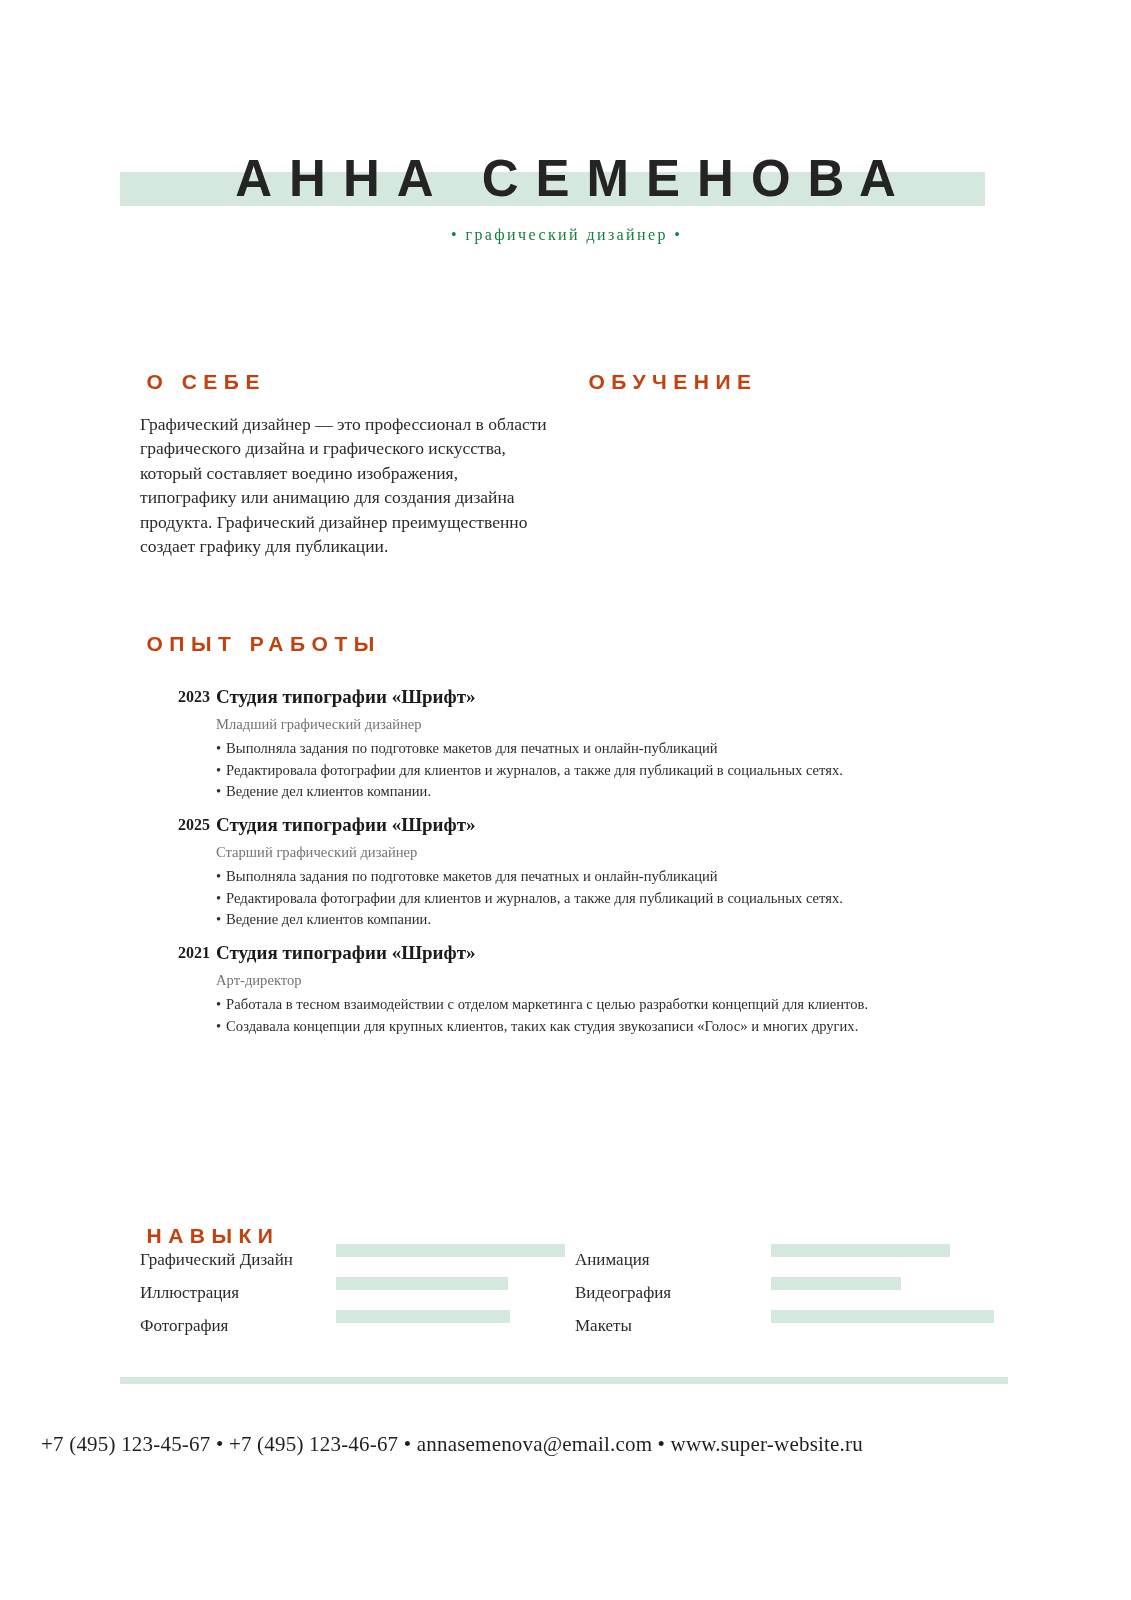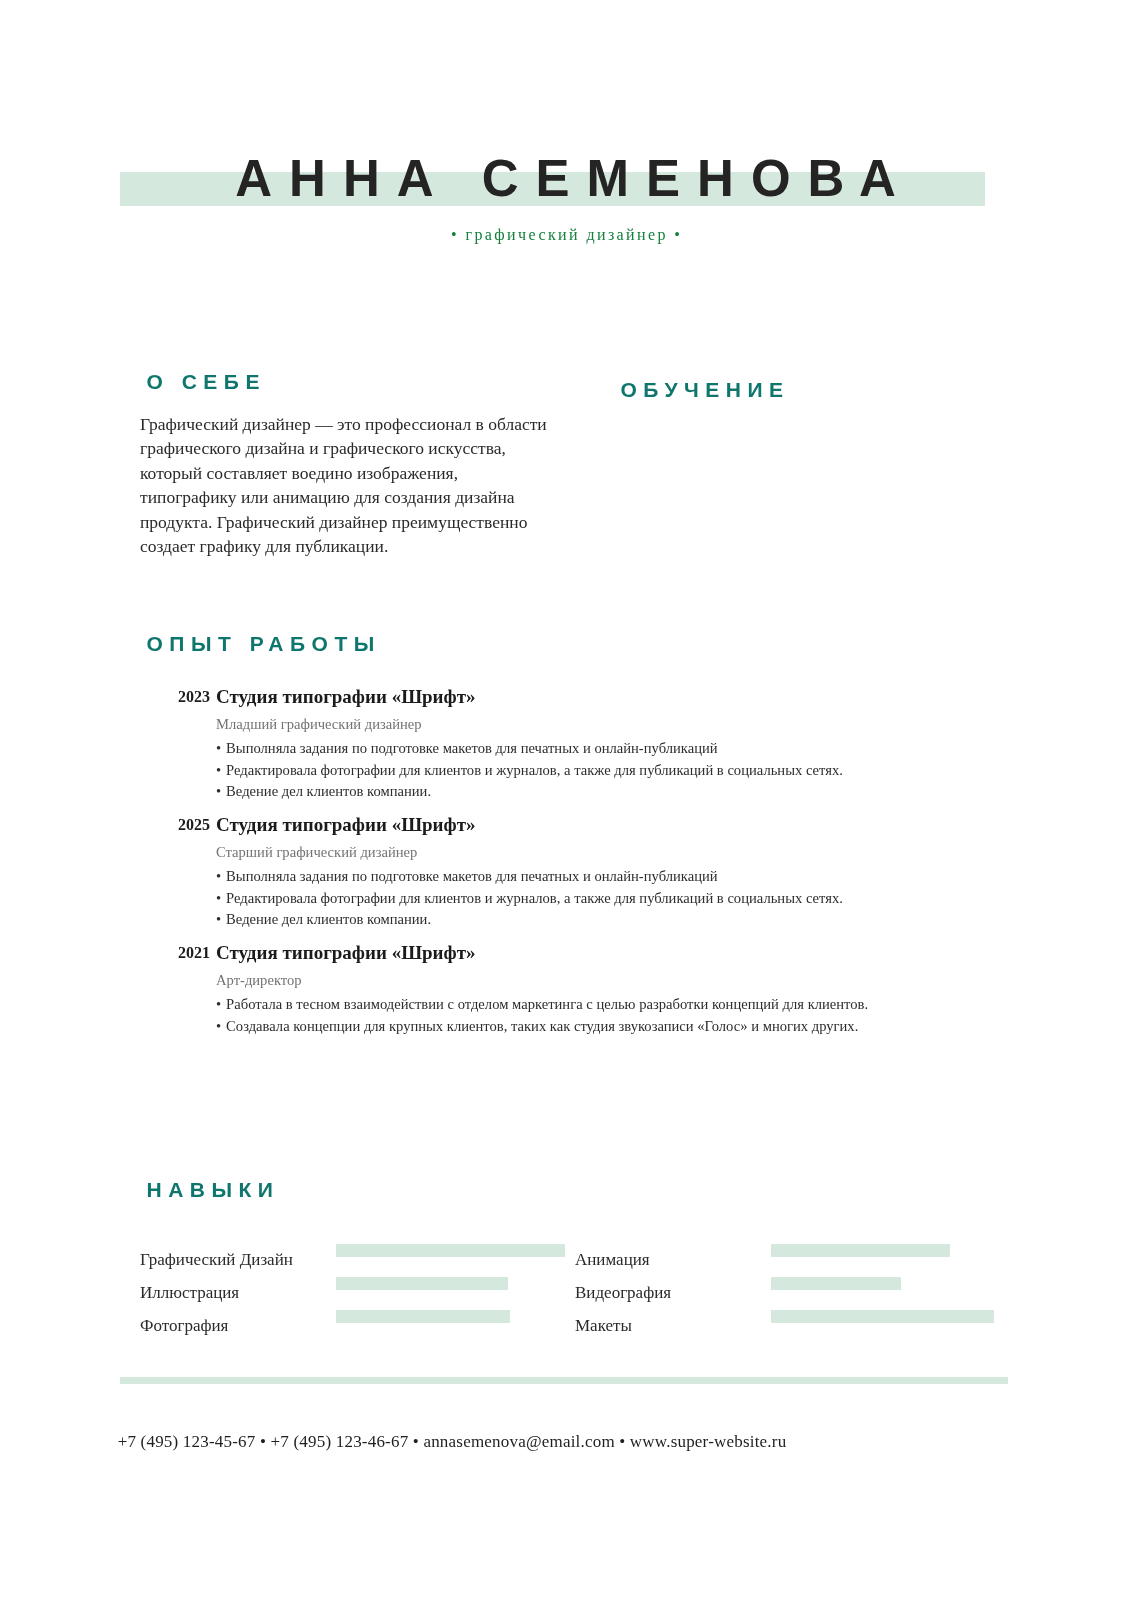--- a/index.html
+++ b/index.html
@@ -66,38 +66,38 @@
   }
 
   
   .sec-head {
     position: absolute;
     font-family: "Liberation Sans", "DejaVu Sans", sans-serif;
     font-size: 21px;
     font-weight: 700;
     letter-spacing: 6.5px;
     text-indent: 6.5px;
-    color: #0f766e;
+    color: #c2410c;
     white-space: nowrap;
   }
 
   
   #about-head { left: 140px; top: 370px; }
   .about-body {
     position: absolute;
     left: 140px;
     top: 412px;
     width: 412px;
     font-size: 17.5px;
     line-height: 24.4px;
     color: #2a2a2a;
   }
 
   
-  #edu-head { left: 614px; top: 370px; margin-top: 8px; }
+  #edu-head { left: 582px; top: 370px; }
   .edu-list {
     position: absolute;
     left: 614px;
     top: 412px;
     width: 400px;
   }
   .edu-item {
     font-size: 17.5px;
     line-height: 24.4px;
     color: #2a2a2a;
@@ -152,21 +152,21 @@
     color: #2d2d2d;
     line-height: 21.5px;
     white-space: nowrap;
   }
   .exp-bullets li::before {
     content: "\2022";
     margin-right: 5px;
   }
 
   
-  #skills-head { left: 140px; top: 1178px; }
+  #skills-head { left: 140px; top: 1224px; }
   .skills-grid {
     position: absolute;
     left: 140px;
     top: 1232px;
     width: 870px;
   }
   .skill-col {
     position: absolute;
     top: 0;
   }
@@ -205,21 +205,21 @@
     width: 888px;
     height: 7px;
     background: #d5e8dd;
   }
   .footer-contact {
     position: absolute;
     left: 0;
     top: 1432px;
     width: 904px;
     text-align: center;
-    font-size: 17px;
+    font-size: 21px;
     letter-spacing: 0.2px;
     color: #1f1f1f;
     white-space: nowrap;
   }
 </style>
 </head>
 <body>
 
 <div class="page">
 

